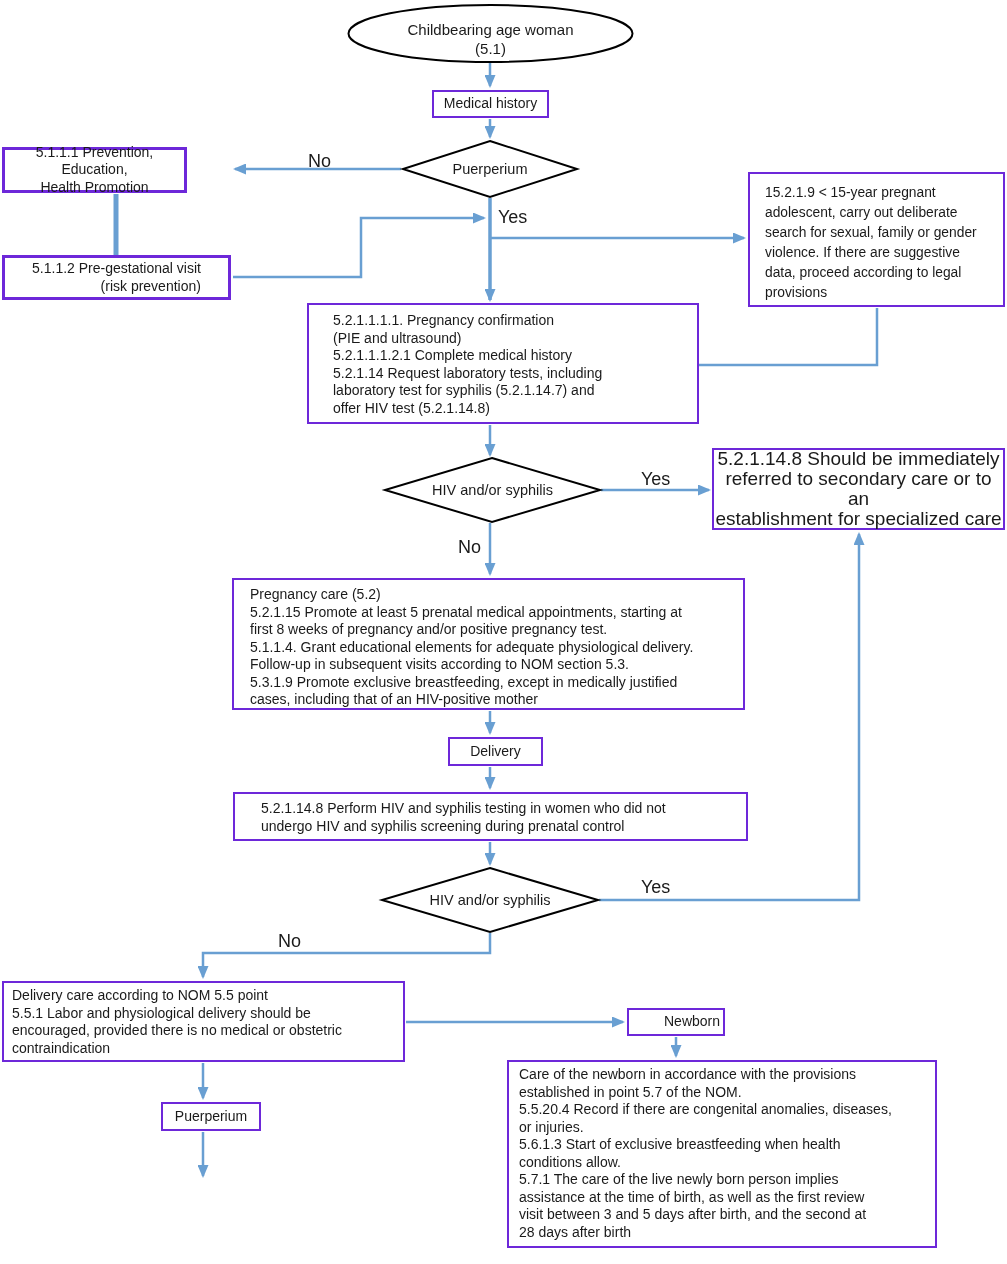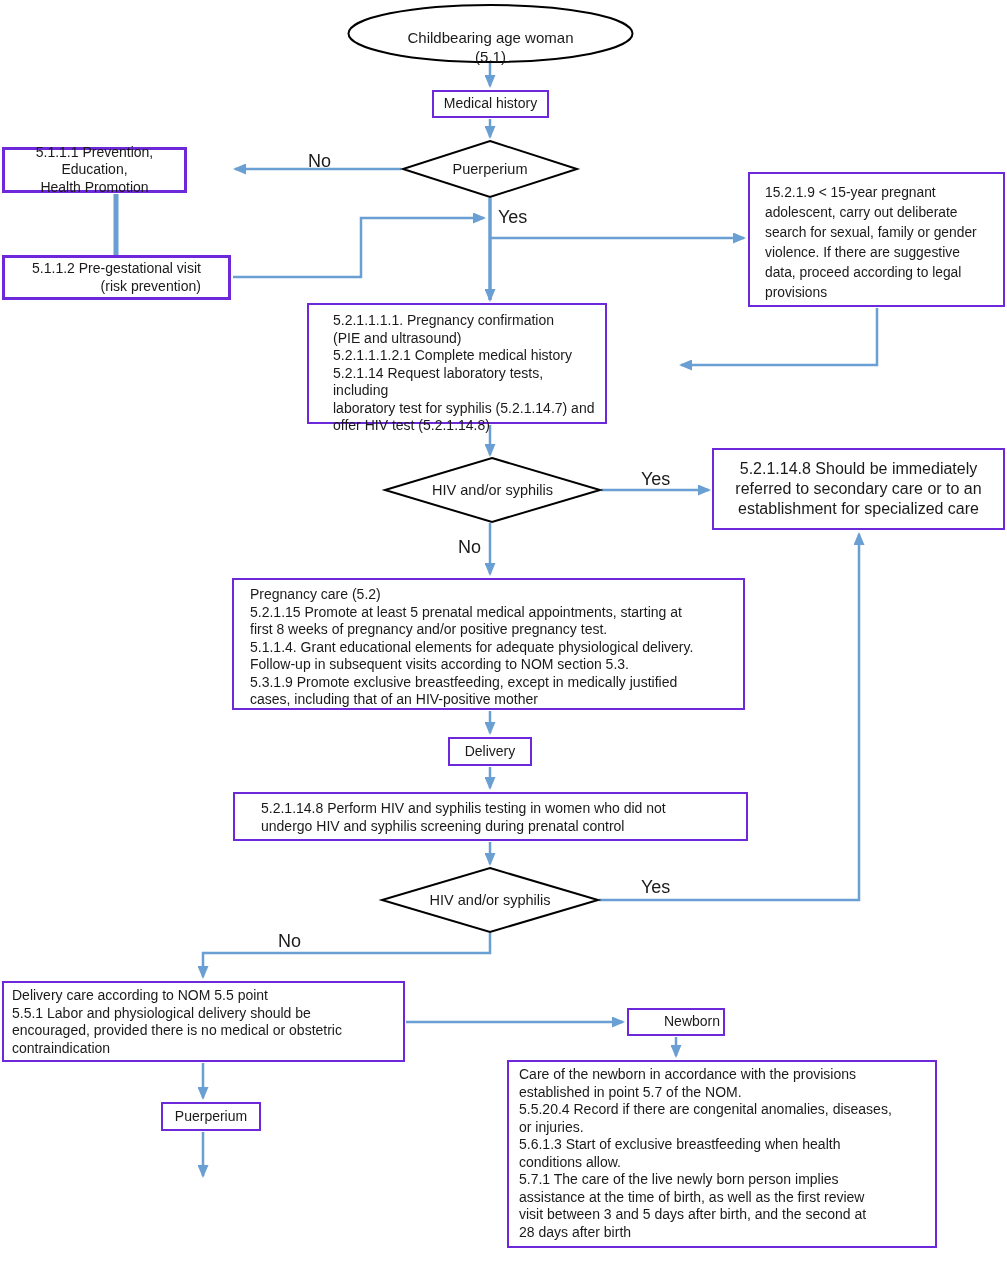--- a/index.html
+++ b/index.html
@@ -53,61 +53,61 @@
     <polyline points="676,1037 676,1056" fill="none" stroke="#699fd2" stroke-width="2.5" marker-end="url(#arrow)"></polyline>
     <polyline points="203,1063 203,1098" fill="none" stroke="#699fd2" stroke-width="2.5" marker-end="url(#arrow)"></polyline>
     <polyline points="203,1132 203,1176" fill="none" stroke="#699fd2" stroke-width="2.5" marker-end="url(#arrow)"></polyline>
 
     <ellipse cx="490.5" cy="33.5" rx="142" ry="28.5" fill="#ffffff" stroke="#000000" stroke-width="2"></ellipse>
     <polygon points="490,141 577,169 490,197 403,169" fill="#ffffff" stroke="#000000" stroke-width="2"></polygon>
     <polygon points="492,458 600,490 492,522 385,490" fill="#ffffff" stroke="#000000" stroke-width="2"></polygon>
     <polygon points="490,868 598,900 490,932 382,900" fill="#ffffff" stroke="#000000" stroke-width="2"></polygon>
   </svg>
 
-  <div class="shape-label" style="left:348px;top:20px;width:285px;height:56px;font-size:15px;">Childbearing age woman
+  <div class="shape-label" style="left:348px;top:12px;width:285px;height:56px;font-size:15px;">Childbearing age woman
 (5.1)</div>
   <div class="shape-label" style="left:403px;top:141px;width:174px;height:56px;">Puerperium</div>
   <div class="shape-label" style="left:385px;top:458px;width:215px;height:64px;">HIV and/or syphilis</div>
   <div class="shape-label" style="left:382px;top:868px;width:216px;height:64px;">HIV and/or syphilis</div>
 
   <div class="node center" style="left:432px;top:90px;width:117px;height:28px;">Medical history</div>
 
   <div class="node center heavy" style="left:2px;top:147px;width:185px;height:46px;">5.1.1.1 Prevention, Education,
 Health Promotion</div>
 
   <div class="node center heavy" style="left:2px;top:255px;width:229px;height:45px;text-align:right;">5.1.1.2 Pre-gestational visit
 (risk prevention)</div>
 
   <div class="node para" style="left:748px;top:172px;width:257px;height:135px;padding:9px 6px 6px 15px;font-size:13.8px;line-height:20px;">15.2.1.9 &lt; 15-year pregnant
 adolescent, carry out deliberate
 search for sexual, family or gender
 violence. If there are suggestive
 data, proceed according to legal
 provisions</div>
 
-  <div class="node para" style="left:307px;top:303px;width:300px;height:121px;padding:7px 8px 22px 24px;">5.2.1.1.1.1. Pregnancy confirmation
+  <div class="node para" style="left:307px;top:303px;width:392px;height:121px;padding:7px 8px 22px 24px;">5.2.1.1.1.1. Pregnancy confirmation
 (PIE and ultrasound)
 5.2.1.1.1.2.1 Complete medical history
 5.2.1.14 Request laboratory tests, including
 laboratory test for syphilis (5.2.1.14.7) and
 offer HIV test (5.2.1.14.8)</div>
 
-  <div class="node center" style="left:712px;top:448px;width:293px;height:82px;font-size:16px;line-height:20px;">5.2.1.14.8 Should be immediately
+  <div class="node center" style="left:712px;top:448px;width:293px;height:82px;font-size:19px;line-height:20px;">5.2.1.14.8 Should be immediately
 referred to secondary care or to an
 establishment for specialized care</div>
 
   <div class="node para" style="left:232px;top:578px;width:513px;height:132px;padding:6px 4px 4px 16px;">Pregnancy care (5.2)
 5.2.1.15 Promote at least 5 prenatal medical appointments, starting at
 first 8 weeks of pregnancy and/or positive pregnancy test.
 5.1.1.4. Grant educational elements for adequate physiological delivery.
 Follow-up in subsequent visits according to NOM section 5.3.
 5.3.1.9 Promote exclusive breastfeeding, except in medically justified
 cases, including that of an HIV-positive mother</div>
 
-  <div class="node center" style="left:448px;top:737px;width:84px;height:29px;">Delivery</div>
+  <div class="node center" style="left:448px;top:737px;width:95px;height:29px;">Delivery</div>
 
   <div class="node para" style="left:233px;top:792px;width:515px;height:49px;padding:6px 6px 4px 26px;">5.2.1.14.8 Perform HIV and syphilis testing in women who did not
 undergo HIV and syphilis screening during prenatal control</div>
 
   <div class="node para" style="left:2px;top:981px;width:403px;height:81px;padding:4px 6px 4px 8px;">Delivery care according to NOM 5.5 point
 5.5.1 Labor and physiological delivery should be
 encouraged, provided there is no medical or obstetric
 contraindication</div>
 
   <div class="node center" style="left:627px;top:1008px;width:98px;height:28px;padding-left:32px;">Newborn</div>

